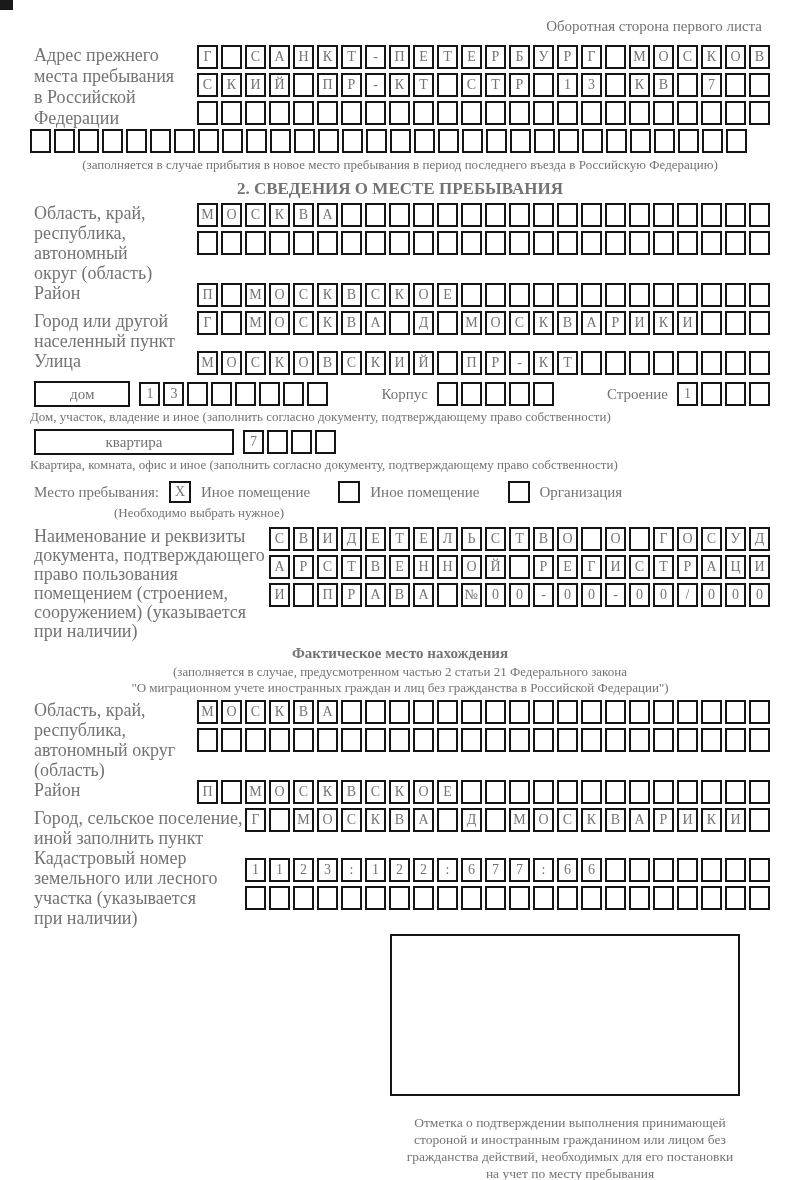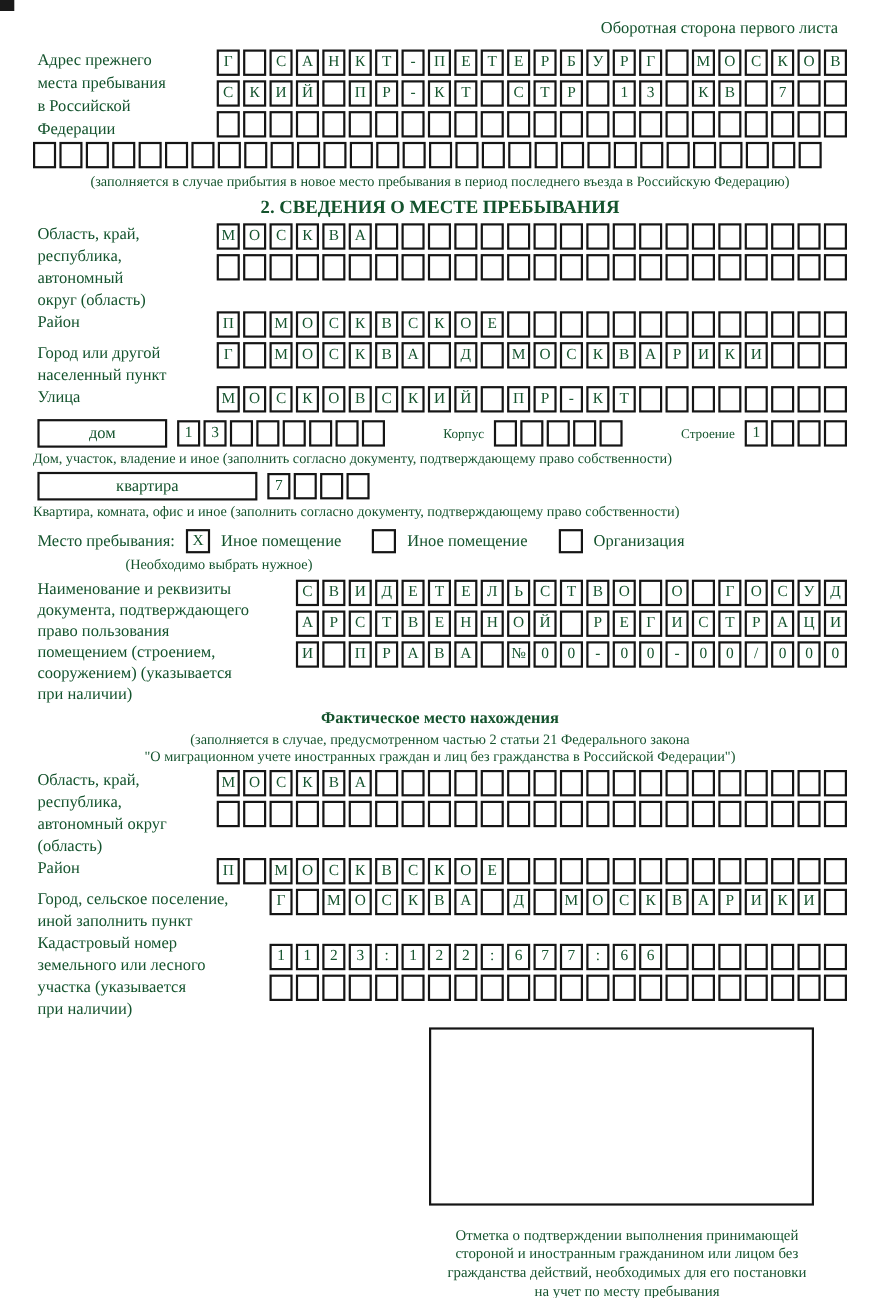--- a/index.html
+++ b/index.html
@@ -1,26 +1,26 @@
 <!DOCTYPE html>
 <html><head>
 <meta charset="utf-8">
 <style>
   html,body { margin:0; padding:0; background:#fff; }
   .page {
     position:relative; width:800px; height:1180px; overflow:hidden;
-    background:#fff; color:#14532d;
+    background:#fff; color:#737373;
     font-family:"Liberation Serif","DejaVu Serif",serif;
     box-sizing:border-box; padding:16px 30px 0 30px;
   }
   .artifact { position:absolute; left:0; top:0; width:13px; height:10px; background:#1a1a1a; }
   .top-note { text-align:right; font-size:15px; margin:2px 8px 4px 0; }
 
   .frow { display:flex; }
-  .flabel { flex:1 1 auto; font-size:15px; line-height:21px; padding-left:4px; }
+  .flabel { flex:1 1 auto; font-size:18px; line-height:21px; padding-left:4px; }
   .flabel.lh20 { line-height:20px; }
   .flabel.lh19 { line-height:19px; }
   .fboxes { flex:0 0 auto; display:flex; flex-direction:column; align-items:flex-end; }
 
   .boxrow { display:flex; gap:3px; margin-bottom:4px; }
   .boxrow.left { justify-content:flex-start; }
   .cell {
     box-sizing:content-box; width:17px; height:20px;
     border:2px solid #151515; text-align:center;
     font-size:14px; line-height:20px; font-family:"Liberation Serif","DejaVu Serif",serif;
@@ -31,21 +31,21 @@
   .h3 { font-size:15px; font-weight:bold; text-align:center; margin:4px 0 2px 0; }
 
   .inline-row { display:flex; align-items:center; gap:9px; margin:2px 0 2px 4px; }
   .boxrow.inline { margin-bottom:0; }
   .bigbox {
     box-sizing:content-box; height:22px; border:2px solid #151515;
     display:flex; align-items:center; justify-content:center; font-size:15px;
   }
   .w170 { width:166px; }
   .w200 { width:196px; }
-  .inline-label { font-size:12px;margin-left:44px; }
+  .inline-label { font-size:15px;margin-left:44px; }
 
   .stay-row { display:flex; align-items:center; gap:10px; margin:8px 0 0 4px; font-size:15px; }
   .cb { box-sizing:content-box; width:18px; height:18px; border:2px solid #151515;
         text-align:center; font-size:14px; line-height:18px; }
   .gap18 { margin-left:18px; }
   .need-note { font-size:13px; line-height:16px; margin:2px 0 0 84px; }
 
   .mt4 { margin-top:4px; } .mt6 { margin-top:6px; } .mt10 { margin-top:10px; }
   .boxes-push { margin-top:10px; }
 

